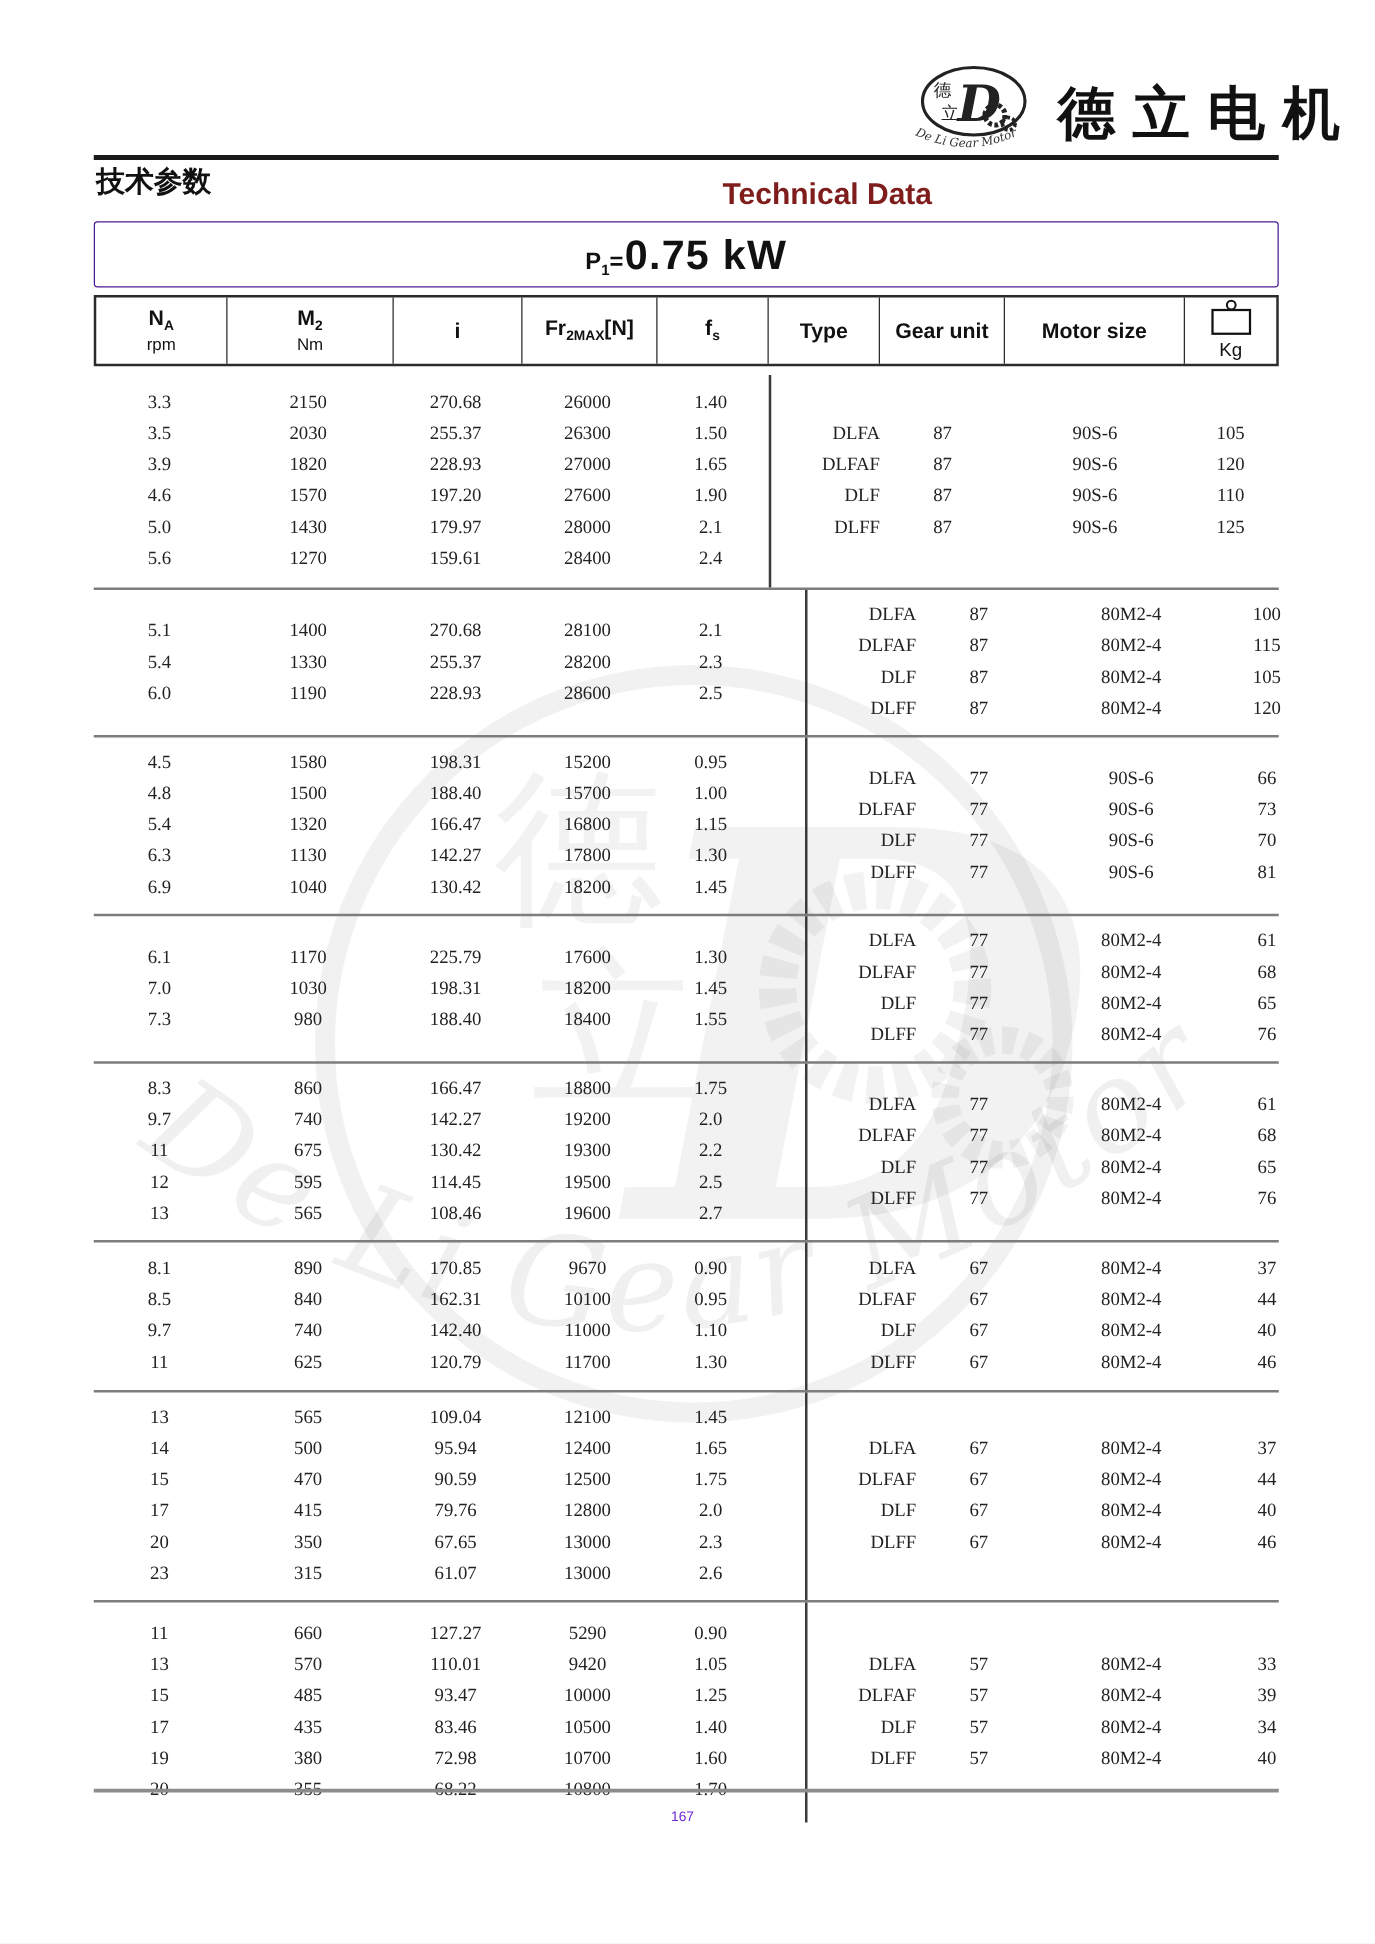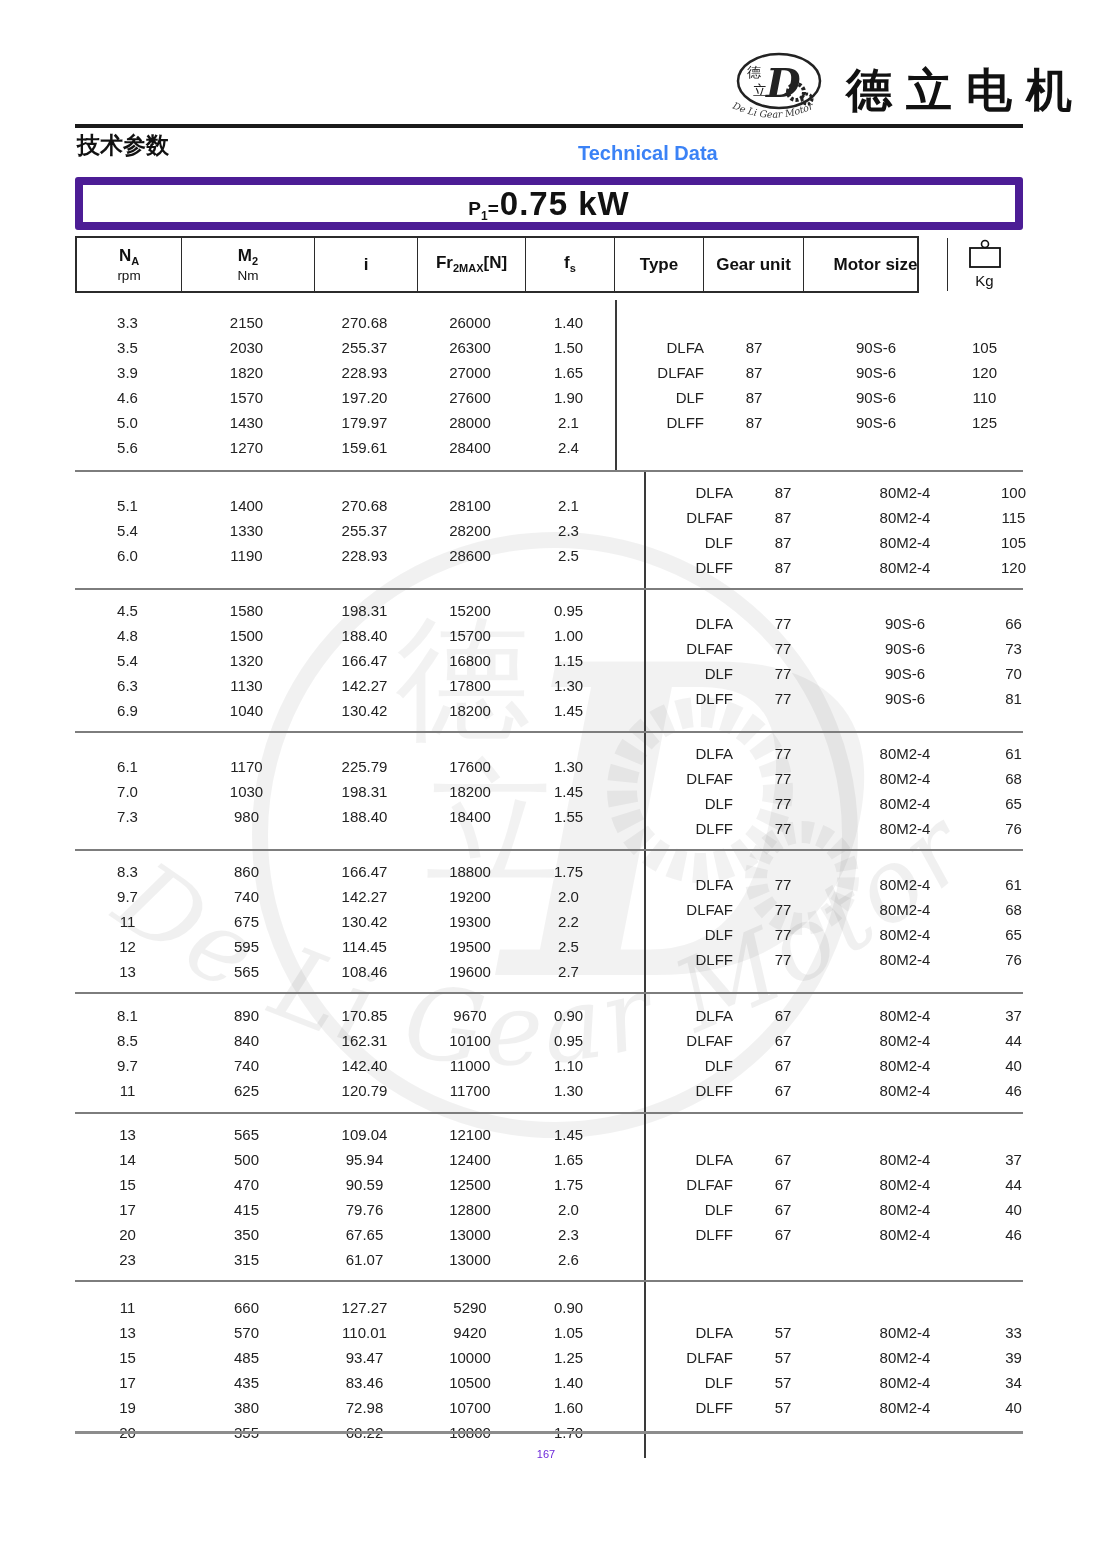--- a/index.html
+++ b/index.html
@@ -6,41 +6,41 @@
   .page{position:relative;width:1100px;height:1555px;background:#ffffff;margin:0 auto;
         font-family:"Liberation Sans", sans-serif;color:#222;overflow:hidden;}
   
   .wm{position:absolute;left:0;top:0;z-index:0;pointer-events:none;}
   
   .logo-svg{position:absolute;left:726px;top:50px;z-index:1;}
   .brand{position:absolute;left:846px;top:60px;z-index:1;font-family:"DejaVu Serif", serif;
          font-weight:bold;font-size:46px;letter-spacing:14px;color:#111;white-space:nowrap;}
   .toprule{position:absolute;left:75px;top:124px;width:948px;height:4px;background:#1a1a1a;z-index:1;}
   .sec-zh{position:absolute;left:77px;top:130px;font-size:23px;font-weight:bold;color:#111;z-index:1;}
-  .sec-en{position:absolute;left:578px;top:142px;font-size:20px;font-weight:bold;color:#3b82f6;z-index:1;}
+  .sec-en{position:absolute;left:578px;top:142px;font-size:24px;font-weight:bold;color:#7f1d1d;z-index:1;}
   .power-box{position:absolute;left:75px;top:177px;width:948px;height:53px;box-sizing:border-box;
-             border:8px solid #4c1d95;border-radius:3px;display:flex;align-items:center;justify-content:center;z-index:1;background:transparent;}
+             border:1px solid #4c1d95;border-radius:3px;display:flex;align-items:center;justify-content:center;z-index:1;background:transparent;}
   .power-inner{display:flex;align-items:baseline;}
   .p-small{font-size:19px;font-weight:bold;color:#111;}
   .p-small sub{font-size:12px;font-weight:bold;}
   .p-big{font-size:33px;font-weight:800;color:#111;letter-spacing:1px;margin-left:1px;}
   
-  .thead{position:absolute;left:75px;top:236px;width:844px;height:57px;box-sizing:border-box;
+  .thead{position:absolute;left:75px;top:236px;width:948px;height:57px;box-sizing:border-box;
          border:2px solid #2b2b2b;display:grid;z-index:1;
          grid-template-columns:105px 133px 103px 108px 89px 89px 100px 144px 73px;}
   .hcell{border-right:1.5px solid #2b2b2b;display:flex;flex-direction:column;align-items:center;
          justify-content:center;font-weight:bold;color:#111;line-height:1.15;}
   .hcell:last-child{border-right:none;}
   .h-main{font-size:17px;}
   .h-main sub{font-size:11px;}
   .h-unit{font-size:13.5px;font-weight:normal;}
   .kgcell{gap:3px;}
   .kg-label{font-size:15px;font-weight:normal;}
   
-  .tbody{position:absolute;left:75px;top:300px;width:948px;z-index:1;}
+  .tbody{position:absolute;left:75px;top:300px;width:948px;z-index:1;font-family:Liberation Serif, serif;}
   .block{display:flex;align-items:stretch;}
   .block + .block{border-top:2px solid #7d7d7d;gap:31px;}
   .block:nth-child(1){min-height:170px;}
   .block:nth-child(2){min-height:112px;}
   .block:nth-child(3){min-height:138px;}
   .block:nth-child(4){min-height:112px;}
   .block:nth-child(5){min-height:132px;}
   .block:nth-child(6){min-height:118px;}
   .block:nth-child(7){min-height:158px;}
   .block:nth-child(8){min-height:176px;}

